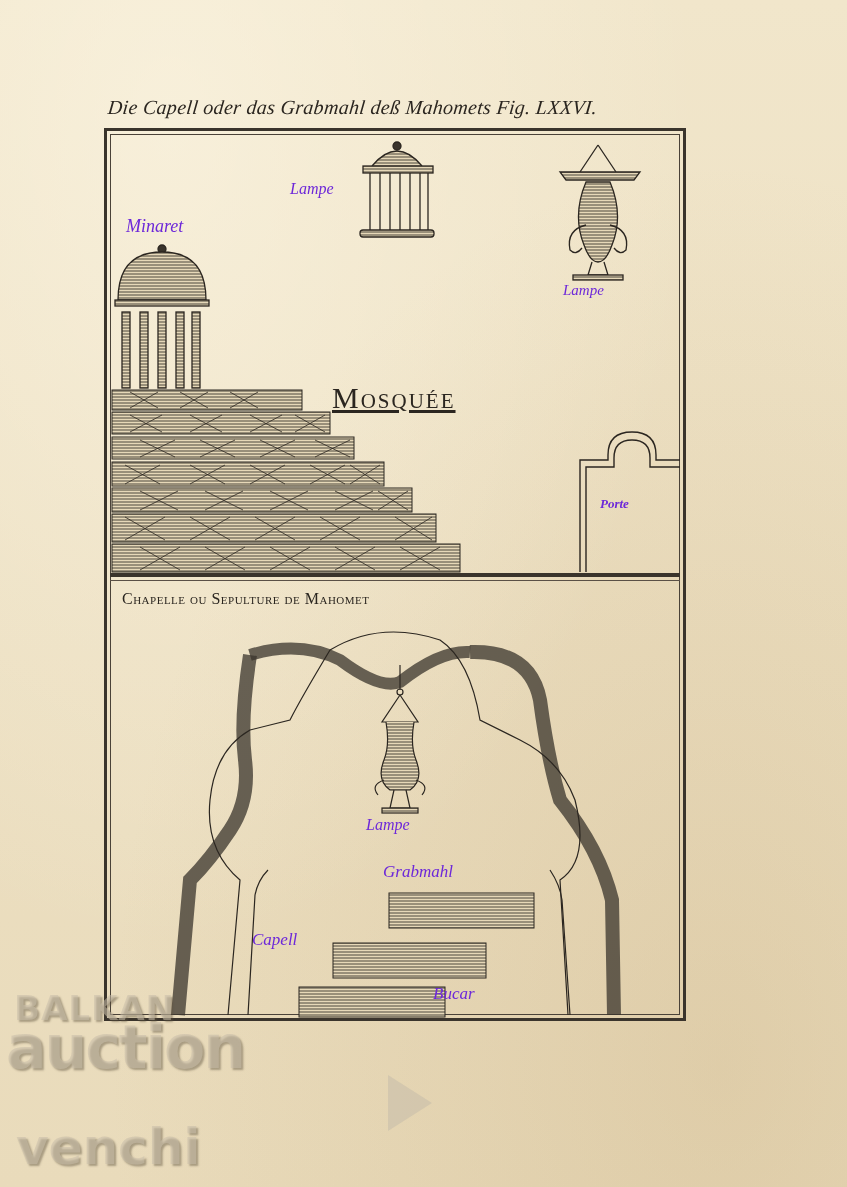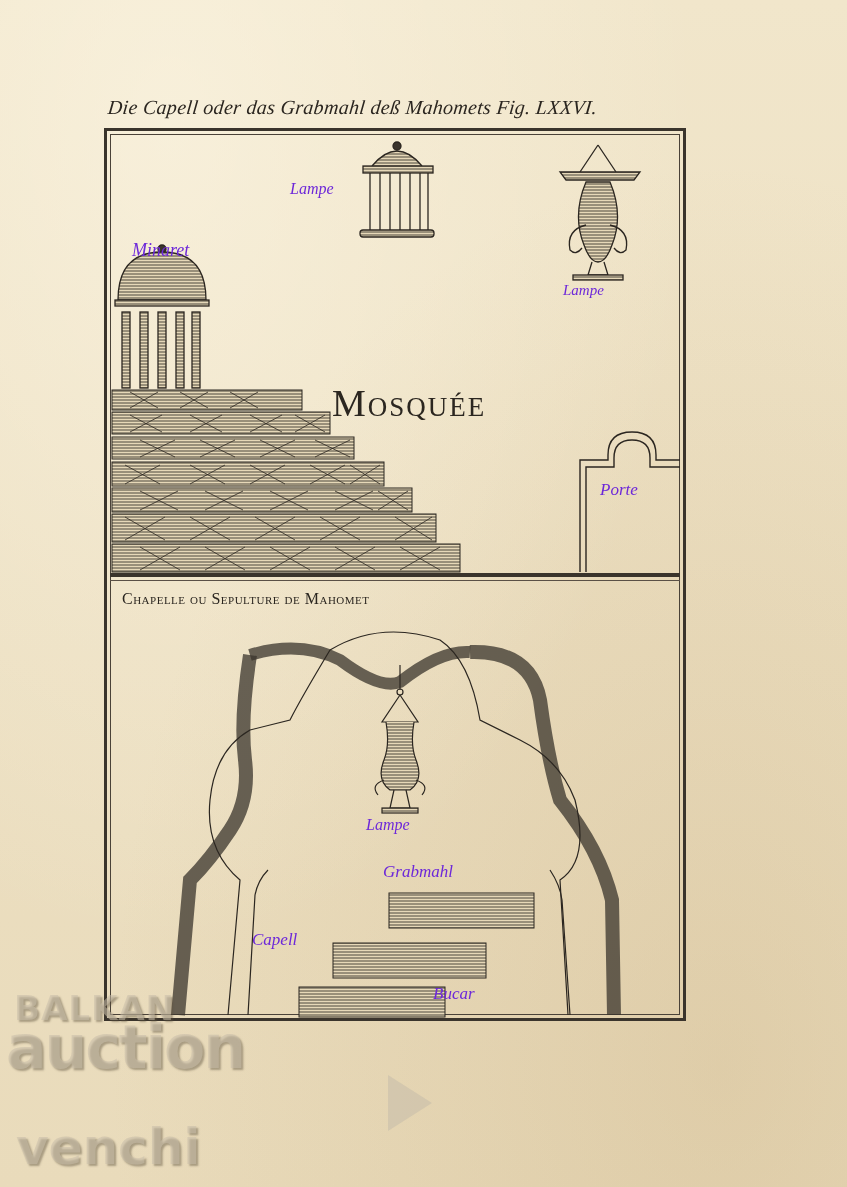--- a/index.html
+++ b/index.html
@@ -123,25 +123,25 @@
     <rect x="382" y="808" width="36" height="5" fill="url(#hatch)"></rect>
   </g>
 
   <g stroke="#2b2620" stroke-width="1">
     <rect x="389" y="893" width="145" height="35" fill="url(#hatch)"></rect>
     <rect x="333" y="943" width="153" height="35" fill="url(#hatch)"></rect>
     <rect x="299" y="987" width="146" height="30" fill="url(#hatch)"></rect>
   </g>
 </svg>
 
-<div class="label" style="left:132px;top:216px;font-size:18px;margin-top:24px;">Minaret</div>
+<div class="label" style="left:126px;top:216px;font-size:18px;">Minaret</div>
 <div class="label" style="left:290px;top:180px;font-size:16px;">Lampe</div>
 <div class="label" style="left:563px;top:282px;font-size:15px;">Lampe</div>
-<div class="caps" style="left:332px;top:381px;font-size:38px;letter-spacing:2px;">Mosquée</div>
-<div class="label" style="left:600px;top:480px;font-size:17px;">Porte</div>
+<div class="caps" style="left:332px;top:381px;font-size:30px;letter-spacing:2px;text-decoration:underline;">Mosquée</div>
+<div class="label" style="left:600px;top:496px;font-size:13px;font-weight:bold;">Porte</div>
 
 <div class="caps" style="left:122px;top:590px;font-size:16px;letter-spacing:0.5px;">Chapelle ou Sepulture de Mahomet</div>
 <div class="label" style="left:366px;top:816px;font-size:16px;">Lampe</div>
 <div class="label" style="left:383px;top:862px;font-size:17px;">Grabmahl</div>
 <div class="label" style="left:252px;top:930px;font-size:17px;">Capell</div>
 <div class="label" style="left:433px;top:984px;font-size:17px;">Bucar</div>
 
 <div class="wm" style="left:14px;top:988px;font-size:34px;letter-spacing:1px;">BALKAN</div>
 <div class="wm" style="left:6px;top:1012px;font-size:60px;letter-spacing:-2px;">auction</div>
 <div class="wm" style="left:388px;top:1075px;width:0;height:0;border-left:44px solid rgba(200,190,170,0.6);border-top:28px solid transparent;border-bottom:28px solid transparent;text-shadow:none;"></div>

